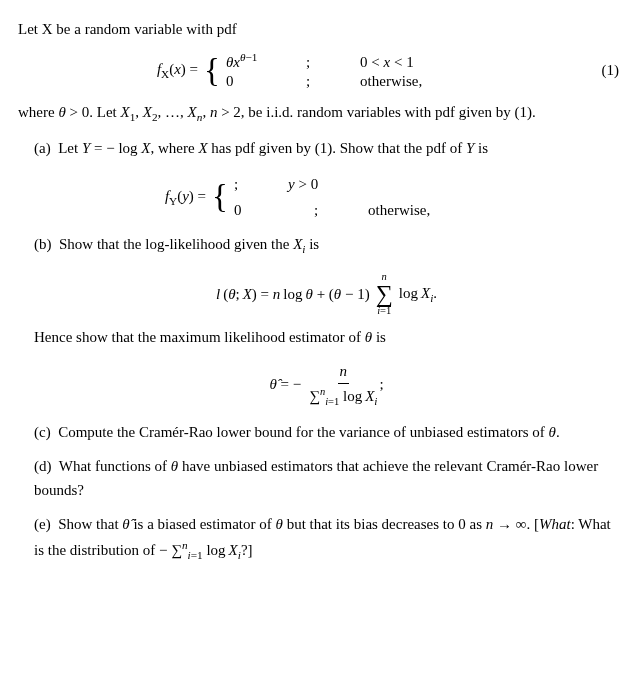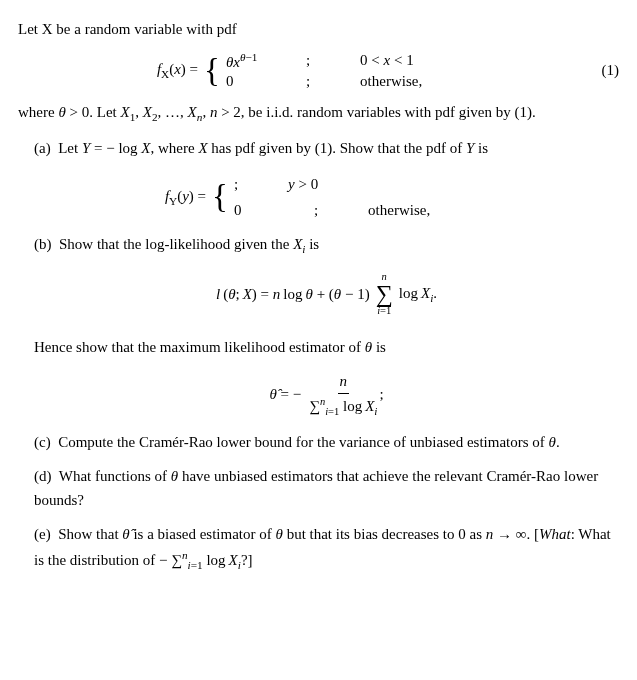--- a/index.html
+++ b/index.html
@@ -41,21 +41,21 @@
       font-weight: 100;
     }
     .piecewise-cases {
       display: flex;
       flex-direction: column;
       gap: 2px;
     }
     .piecewise-row {
       display: flex;
       gap: 10px;
-      align-items: center;
+      align-items: flex-end;
     }
     .case-expr {
       min-width: 70px;
     }
     .case-cond {
       min-width: 120px;
       margin-left: 40px;
     }
     .where-text {
       line-height: 1.6;
@@ -191,21 +191,21 @@
       <span style="margin: 0 4px;">
         <div class="sum-notation">
           <span class="sum-sup"><i>n</i></span>
           <span class="sum-sigma">∑</span>
           <span class="sum-sub"><i>i</i>=1</span>
         </div>
       </span>
       <span>log <i>X<sub>i</sub></i>.</span>
     </div>
 
-    <div style="margin-top:18px; margin-left: 0;">
+    <div style="margin-top:8px; margin-left: 0;">
       Hence show that the maximum likelihood estimator of <i>θ</i> is
     </div>
 
     
     <div class="mle-eq">
       <span style="margin-right:6px;">
         <i>θ̂</i> = −
       </span>
       <div class="fraction">
         <div class="numerator"><i>n</i></div>

